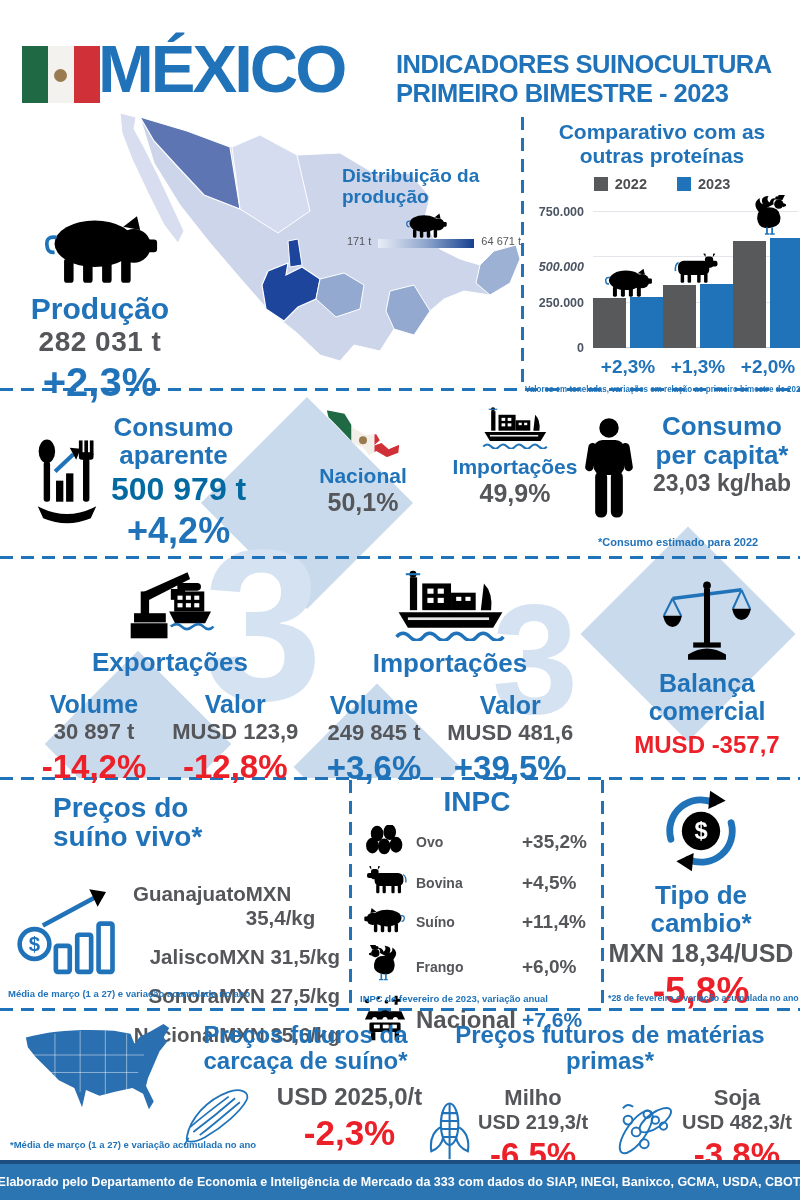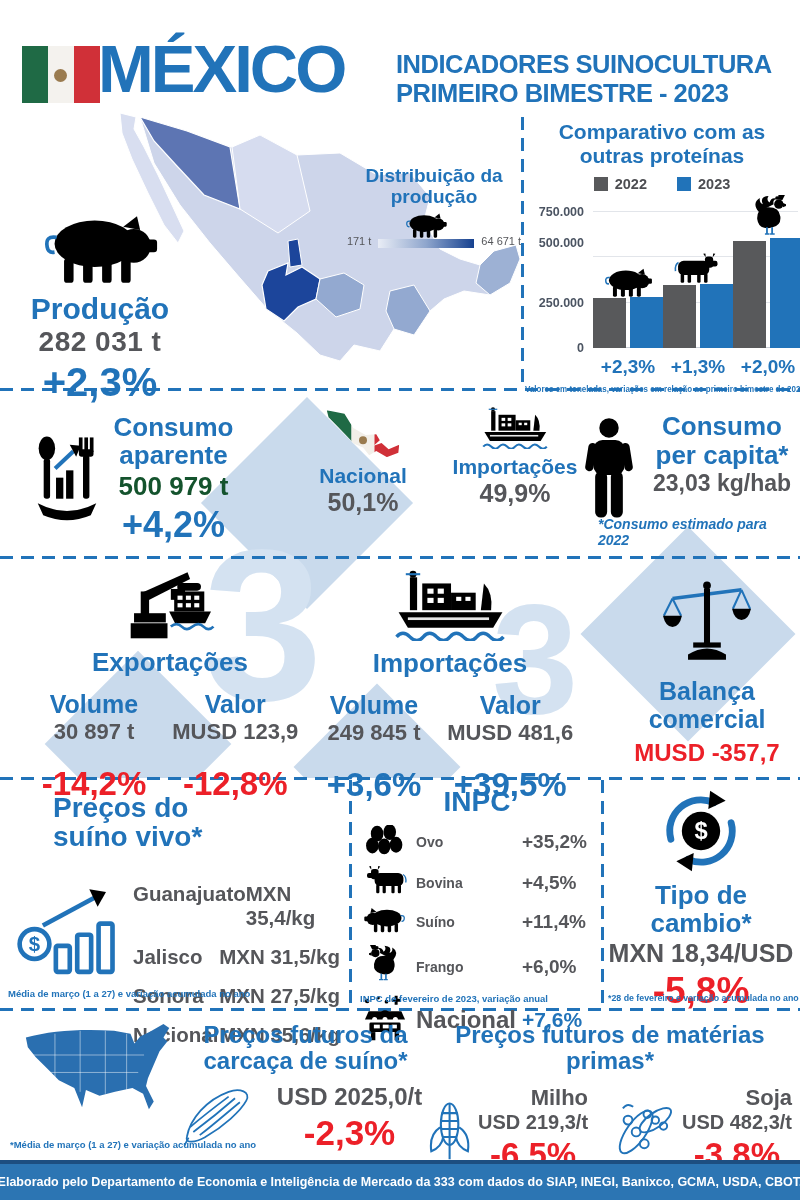--- a/index.html
+++ b/index.html
@@ -29,21 +29,21 @@
   .flag .r { background:#d03038; }
   .mexico-title { left:98px; top:30px; font-size:67px; font-weight:bold; letter-spacing:-3px; color:#2173b9; z-index:3;}
   .header-sub { left:396px; top:50px; font-size:25.5px; font-weight:bold; color:#2173b9; line-height:1.14; letter-spacing:-0.5px; z-index:3;}
 
   
   .mexmap { left:92px; top:113px; z-index:1; }
   .production { left:12px; top:212px; width:176px; text-align:center; z-index:3; }
   .production .lbl { font-size:30px; font-weight:bold; color:#2173b9; margin-top:2px; }
   .production .val { font-size:28px; color:#55565a; font-weight:bold; letter-spacing:0.5px;}
   .production .chg { font-size:40px; font-weight:bold; color:#2173b9; margin-top:2px; }
-  .distribution { left:342px; top:166px; width:184px; text-align:center; z-index:3; }
+  .distribution { left:342px; top:166px; width:184px; z-index:3; }
   .distribution .ttl { font-size:19px; font-weight:bold; color:#2173b9; line-height:1.1; }
   .dist-row { display:flex; align-items:flex-end; justify-content:center; gap:7px; margin-top:4px; }
   .dist-row .minmax { font-size:11px; color:#55565a; padding-bottom:1px; }
   .dist-bar-wrap { display:flex; flex-direction:column; align-items:center; }
   .dist-gradient { width:96px; height:9px; background:linear-gradient(90deg,#e9edf6,#8fa6cd,#16418f); }
 
   
   .chart-panel { left:527px; top:120px; width:270px; z-index:3; }
   .chart-title { font-size:21px; font-weight:bold; color:#2173b9; line-height:1.12; text-align:center; }
   .legend { display:flex; justify-content:center; gap:30px; margin-top:9px; }
@@ -62,54 +62,54 @@
     white-space:nowrap; transform:scaleX(0.93); transform-origin:left; }
 
   
   .watermark { left:0; top:390px; width:800px; height:388px; overflow:hidden; z-index:0; }
   .wm-d { position:absolute; background:#c9daec; transform:rotate(45deg); }
   .wm-3 { position:absolute; font-weight:bold; color:#d4e2f1; line-height:1; }
 
   
   .consumo { left:35px; top:413px; width:235px; display:flex; align-items:center; gap:12px; z-index:3; }
   .consumo .ttl { font-size:26px; font-weight:bold; color:#2173b9; line-height:1.08; }
-  .consumo .val { font-size:26px; color:#14532d; font-weight:bold; margin-top:2px;}
+  .consumo .val { font-size:32px; color:#0369a1; font-weight:bold; margin-top:2px;}
   .consumo .chg { font-size:36px; font-weight:bold; color:#2173b9; margin-top:2px;}
   .participacao { left:293px; top:397px; width:292px; text-align:center; z-index:3; }
   .participacao .ttl { font-size:21px; font-weight:bold; color:#2173b9; line-height:1.1; width:240px; margin:0 auto; }
   .part-items { display:flex; justify-content:space-between; padding:8px 6px 0 6px; }
   .part-item { width:128px; text-align:center; }
   .part-item .lbl { font-size:21px; font-weight:bold; color:#2173b9; margin-top:2px; }
   .part-item .val { font-size:25px; color:#55565a; font-weight:bold; }
   .percap { left:585px; top:412px; width:212px; display:flex; gap:14px; z-index:3; }
   .percap .ttl { font-size:26px; font-weight:bold; color:#2173b9; line-height:1.1; text-align:center; }
   .percap .val { font-size:23px; color:#55565a; font-weight:bold; line-height:1.1; text-align:center; margin-top:2px; }
-  .percap-foot { left:598px; top:516px; font-size:14px; font-weight:bold; color:#2173b9; z-index:3;font-style:italic; }
+  .percap-foot { left:598px; top:536px; font-size:11px; font-weight:bold; color:#2173b9; z-index:3; }
 
   
   .trade { z-index:3; text-align:center; }
   .trade .ttl { font-size:26px; font-weight:bold; color:#2173b9; margin-top:3px; }
   .stats { display:flex; justify-content:center; gap:26px; margin-top:12px; }
   .stat .lbl { font-size:25px; font-weight:bold; color:#2173b9; }
   .stat .val { font-size:22px; color:#55565a; font-weight:bold; white-space:nowrap; }
-  .stat .chg { font-size:33px; font-weight:bold; margin-top:20px; }
+  .stat .chg { font-size:33px; font-weight:bold; margin-top:3px; }
   .exportacoes { left:25px; top:563px; width:290px; }
   .importacoes { left:325px; top:567px; width:250px; }
   .balanca { left:622px; top:578px; width:170px; z-index:3; text-align:center; }
-  .balanca .ttl { font-size:25px; font-weight:bold; color:#2173b9; line-height:1.1; width:150px; margin:12px auto 0; }
+  .balanca .ttl { font-size:25px; font-weight:bold; color:#2173b9; line-height:1.1; width:150px; margin:4px auto 0; }
   .balanca .val { font-size:24px; font-weight:bold; color:#ec2028; margin-top:6px; white-space:nowrap; }
 
   
   .pigprices { left:15px; top:793px; width:325px; z-index:3; }
   .pp-head { display:flex; align-items:center; gap:12px; padding-left:38px; }
   .pp-head .ttl { font-size:28px; font-weight:bold; color:#2173b9; line-height:1.05; width:172px; }
   .pp-head .chg { font-size:42px; font-weight:bold; color:#ec2028; letter-spacing:-1px; }
   .pp-body { display:flex; gap:14px; margin-top:26px; }
   .pp-table { flex:1; padding-top:4px; }
-  .pp-row { display:flex; justify-content:space-between; font-size:20.5px; color:#55565a; font-weight:bold; margin-bottom:15px; }
+  .pp-row { display:flex; justify-content:flex-end; font-size:20.5px; color:#55565a; font-weight:bold; margin-bottom:15px; }
   .pp-foot { left:8px; top:988px; font-size:9.5px; font-weight:bold; color:#2173b9; z-index:3; }
   .inpc { left:358px; top:786px; width:238px; z-index:3; }
   .inpc .ttl { font-size:28px; font-weight:bold; color:#2173b9; text-align:center; }
   .inpc-row { display:flex; align-items:center; margin-top:7px; }
   .inpc-ic { width:54px; flex:none; text-align:center; }
   .inpc-lbl { flex:1; font-size:14px; color:#55565a; font-weight:bold; padding-left:4px; }
   .inpc-val { width:74px; font-size:19px; color:#55565a; font-weight:bold; }
   .inpc-row:last-child .inpc-lbl { font-size:24px; }
   .inpc-row:last-child .inpc-val { color:#2173b9; font-size:21px; }
   .inpc-foot { left:360px; top:993px; font-size:9.5px; font-weight:bold; color:#2173b9; z-index:3; }
@@ -124,21 +124,21 @@
   .carcass { left:178px; top:1022px; width:255px; z-index:3; }
   .carcass .ttl { font-size:24px; font-weight:bold; color:#2173b9; line-height:1.1; text-align:center; }
   .carcass-row { display:flex; align-items:center; gap:10px; margin-top:8px; padding-left:4px; }
   .carcass .val { font-size:24px; color:#55565a; font-weight:bold; text-align:center; }
   .carcass .chg { font-size:35px; font-weight:bold; color:#ec2028; text-align:center; margin-top:2px; }
   .carc-foot { left:10px; top:1139px; font-size:9.5px; font-weight:bold; color:#2173b9; z-index:3; }
   .commod { left:428px; top:1022px; width:364px; z-index:3; text-align:center; }
   .commod .ttl { font-size:24px; font-weight:bold; color:#2173b9; line-height:1.1; width:310px; margin:0 auto; }
   .commod-items { display:flex; justify-content:space-between; margin-top:10px; }
   .commod-item { display:flex; align-items:center; gap:6px; }
-  .commod-item .nm { font-size:22px; color:#55565a; font-weight:bold;text-align:right; }
+  .commod-item .nm { font-size:22px; color:#55565a; font-weight:bold; }
   .commod-item .val { font-size:20px; color:#55565a; font-weight:bold; white-space:nowrap; }
   .commod-item .chg { font-size:33px; font-weight:bold; color:#ec2028; margin-top:2px; }
 
   
   .footer { left:0; top:1160px; width:800px; height:40px; background:#2c75b3; border-top:4px solid #1d4e80;
     display:flex; align-items:center; justify-content:center; z-index:3; }
   .footer div { color:#fff; font-size:12.5px; font-weight:bold; white-space:nowrap; }
 </style>
 </head>
 <body>
@@ -405,21 +405,21 @@
           <span>2023</span>
         </div>
       </div>
     <div class="chart-wrap">
       <div class="plot">
           <div class="gridline" style="bottom: 0px; background: rgb(201, 206, 214);"></div>
           <div class="ytick" style="bottom: -7px;">0</div>
           <div class="gridline" style="bottom: 45.5128px;"></div>
           <div class="ytick" style="bottom: 38.5128px;">250.000</div>
           <div class="gridline" style="bottom: 91.0256px;"></div>
-          <div class="ytick" style="bottom: 98px;">500.000</div>
+          <div class="ytick" style="bottom: 74px; font-style: italic;">500.000</div>
           <div class="gridline" style="bottom: 136.538px;"></div>
           <div class="ytick" style="bottom: 129.538px;">750.000</div>
           <div class="bar-group">
             <div class="bar" style="height: 50.2462px; background: rgb(88, 89, 91);"></div>
             <div class="bar" style="height: 51.3441px; background: rgb(33, 115, 185);"></div>
             <svg class="group-icon" width="54" height="31" style="bottom: 50.3441px;">
               <use href="#sym-pig"></use>
             </svg>
             <div class="bar-change">+2,3%</div>
           </div>

